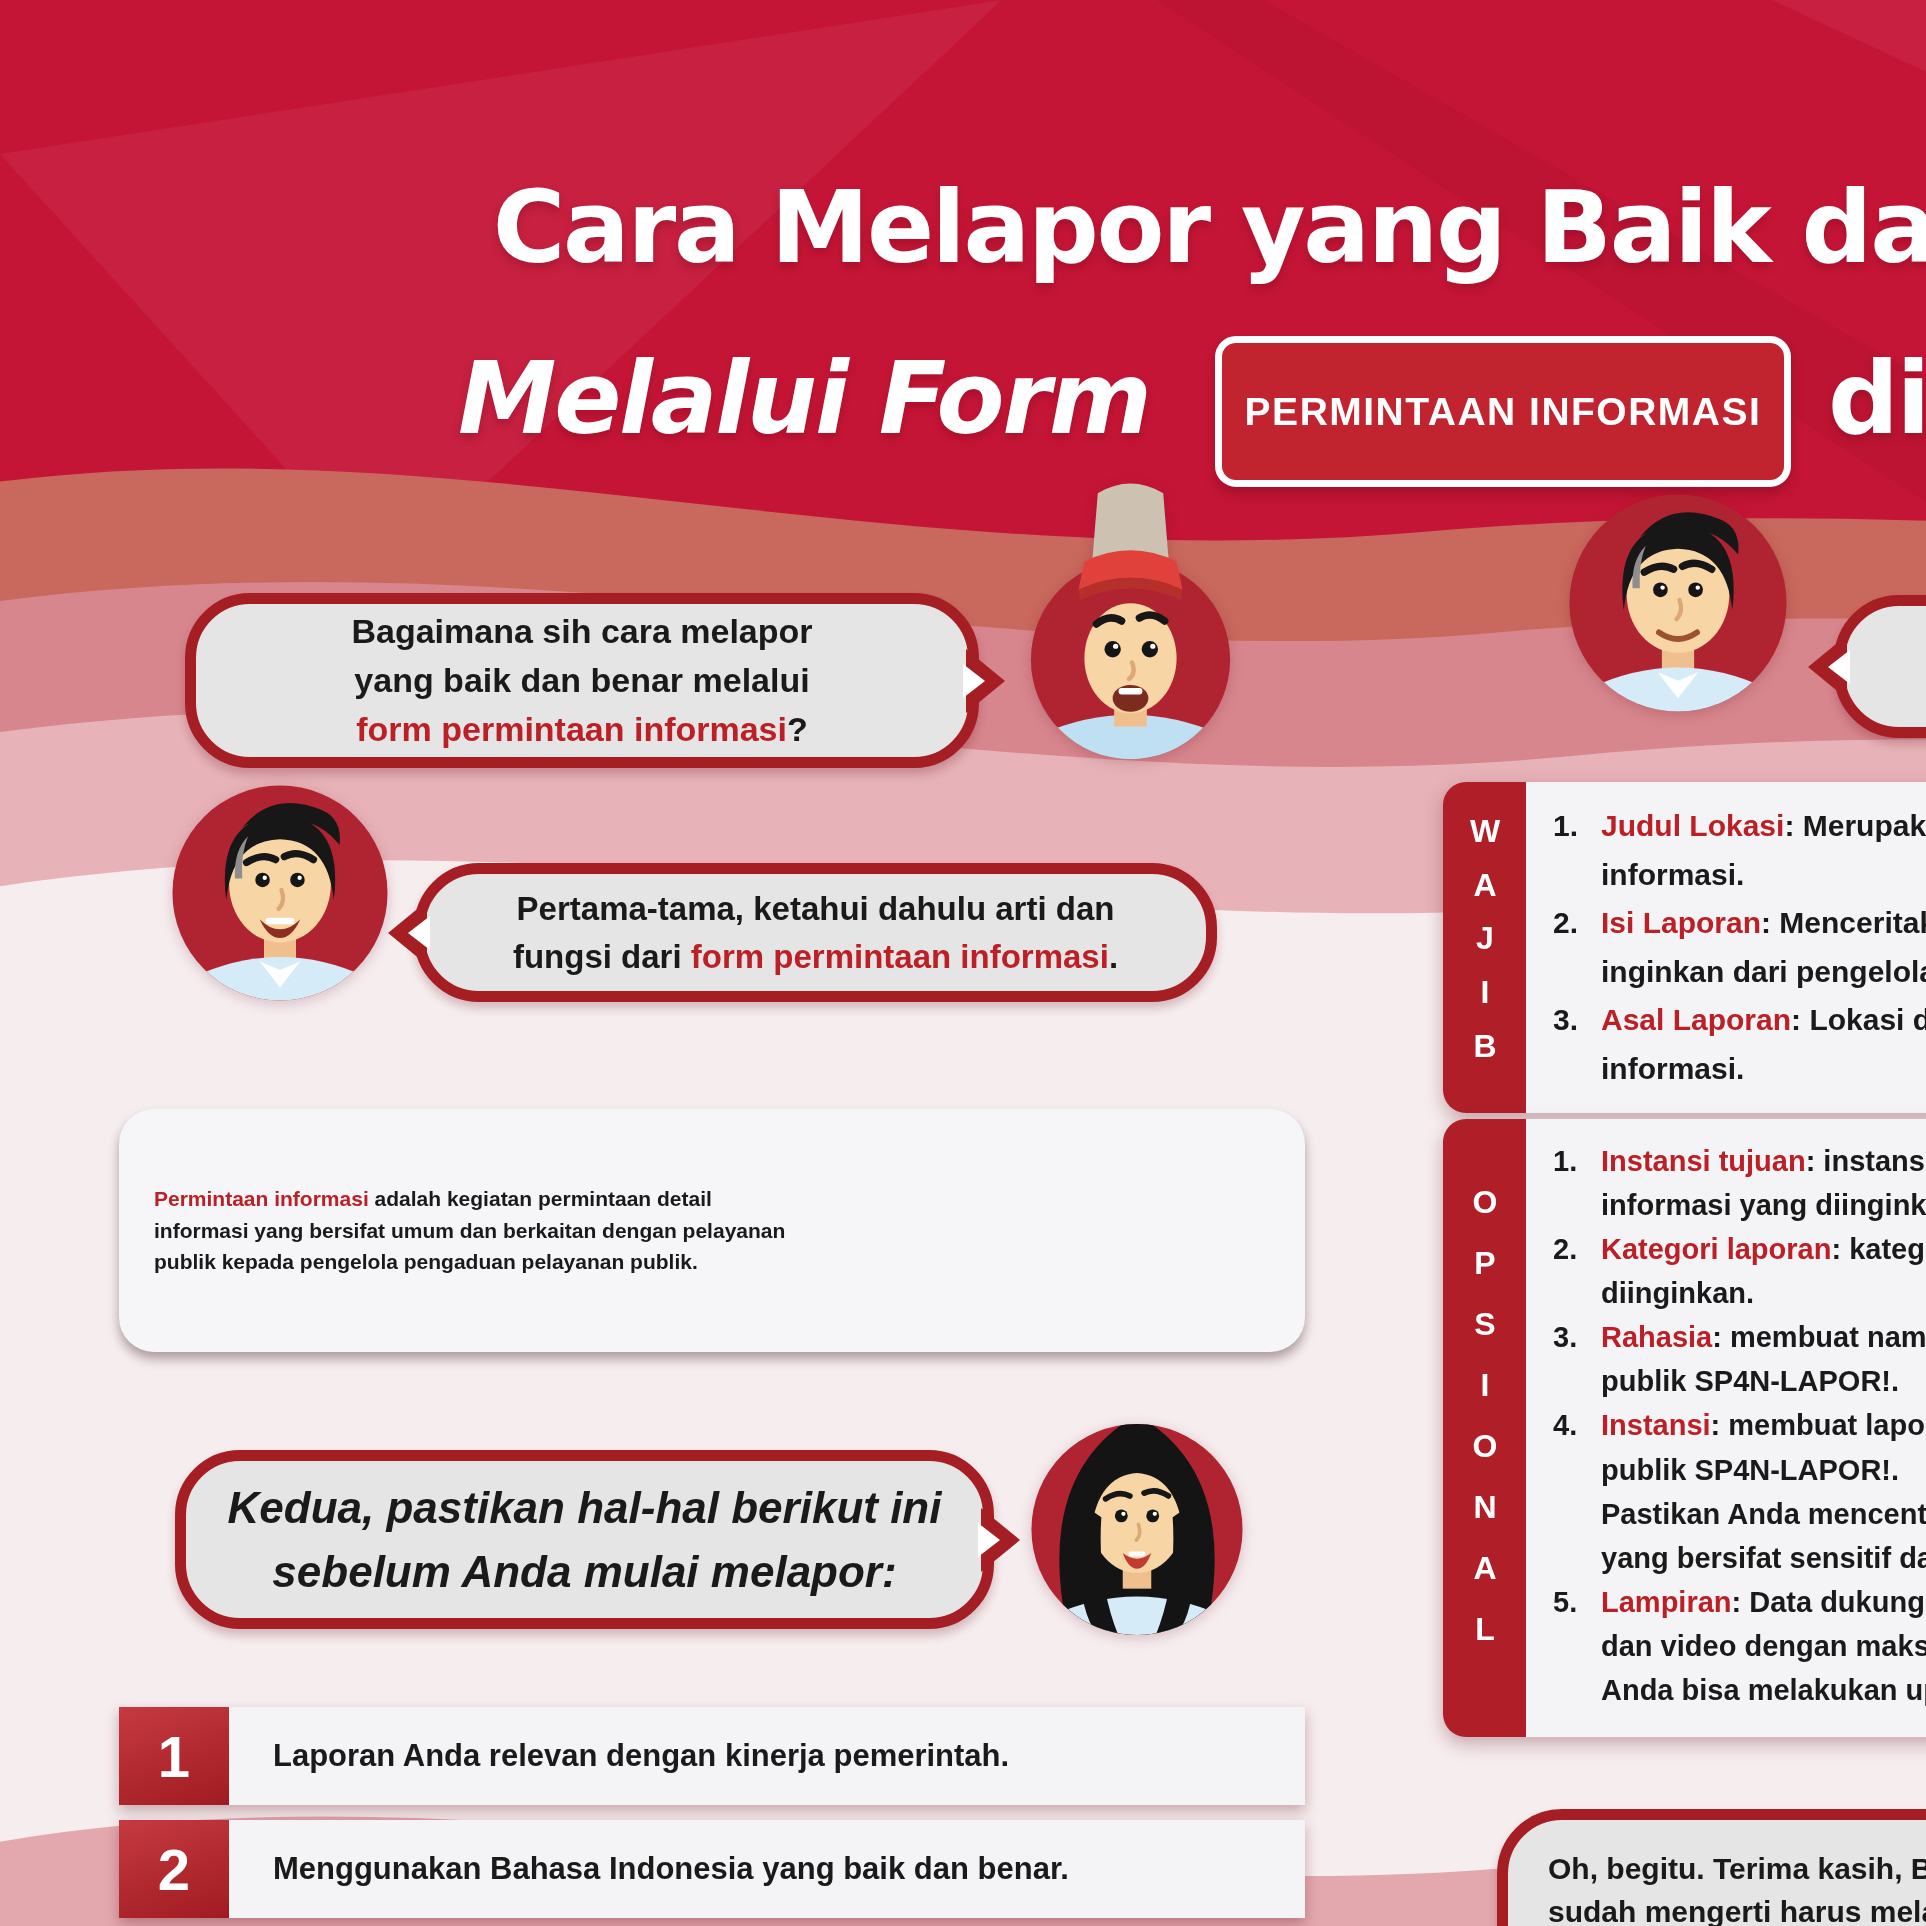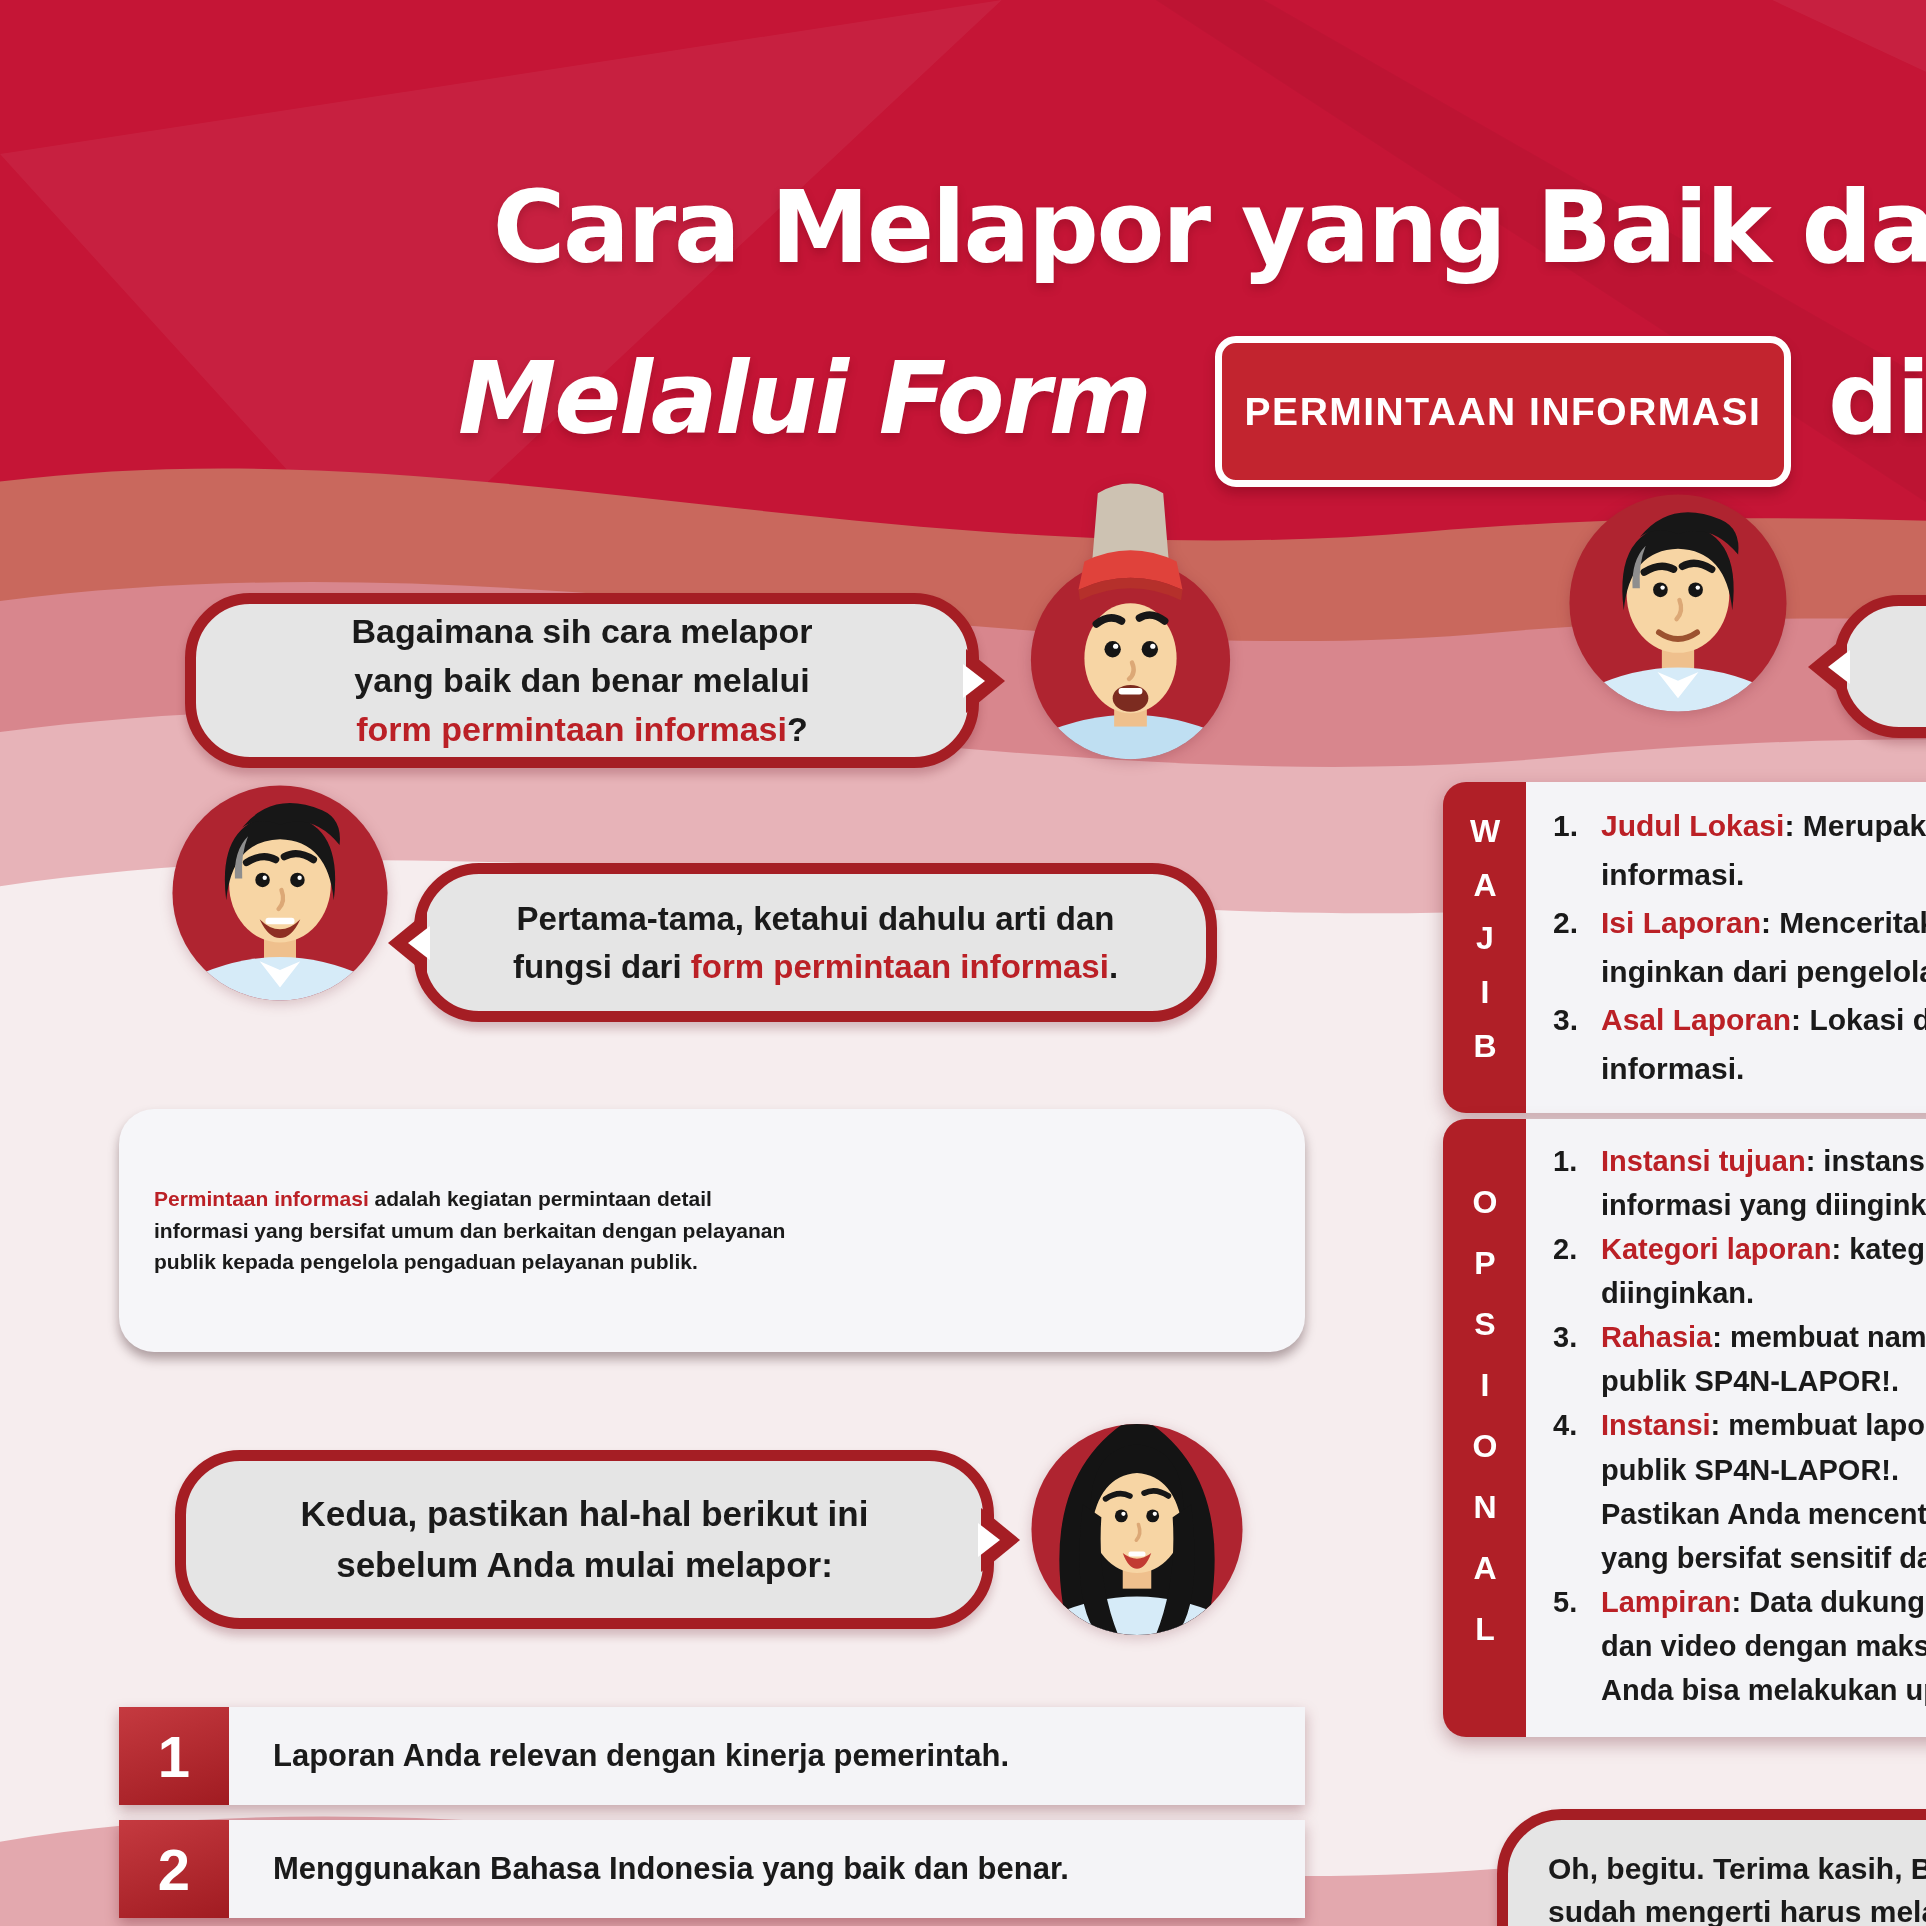--- a/index.html
+++ b/index.html
@@ -28,26 +28,26 @@
   .tail-r::before{content:"";position:absolute;right:-37px;top:50%;transform:translateY(-50%);
       border:solid transparent;border-width:32px 0 32px 39px;border-left-color:var(--border-red,#A51E24);}
   .tail-r::after{content:"";position:absolute;right:-17px;top:50%;transform:translateY(-50%);
       border:solid transparent;border-width:17.7px 0 17.7px 22.3px;border-left-color:#fff;}
   .tail-l::before{content:"";position:absolute;left:-37px;top:50%;transform:translateY(-50%);
       border:solid transparent;border-width:32px 39px 32px 0;border-right-color:var(--border-red,#A51E24);}
   .tail-l::after{content:"";position:absolute;left:-17px;top:50%;transform:translateY(-50%);
       border:solid transparent;border-width:17.7px 22.3px 17.7px 0;border-right-color:#fff;}
 
   #bubble-q1{left:185px;top:593px;width:794px;height:175px;font-size:34px;}
-  #bubble-a1{left:414px;top:863px;width:803px;height:159px;font-size:33px;}
+  #bubble-a1{left:414px;top:863px;width:803px;height:139px;font-size:33px;}
   #defbox{left:119px;top:1109px;width:1186px;height:243px;background:#F6F6F9;border-radius:35px;
           display:flex;align-items:center;box-sizing:border-box;padding:0 35px;
           font-size:21px;box-shadow:0 7px 10.8px rgba(40,10,15,.35);}
   #defbox .txt{white-space:pre-line;line-height:1.5;text-align:left;}
-  #bubble-step2{left:175px;top:1450px;width:819px;height:179px;font-size:35px;}
+  #bubble-step2{left:175px;top:1450px;width:819px;height:179px;font-size:44px;font-style:italic;}
   #bubble-step3{left:1834px;top:595px;width:799px;height:143px;font-size:33px;}
   #bubble-thanks{left:1497px;top:1809px;width:894px;height:206px;font-size:30px;justify-content:flex-start;
                  padding-left:40px;text-align:left;}
 
   
   .row{left:119px;width:1186px;display:flex;filter:drop-shadow(0 6.2px 7px rgba(90,5,20,.3));}
   .row .tile{width:110px;background:linear-gradient(160deg,#C53A40,#A01B21);color:#fff;
              display:flex;align-items:center;justify-content:center;font-size:58px;}
   .row .strip{flex:1;background:var(--panel-bg,#F4F4F7);display:flex;align-items:center;
               padding-left:44px;font-size:31px;line-height:1.3;}

